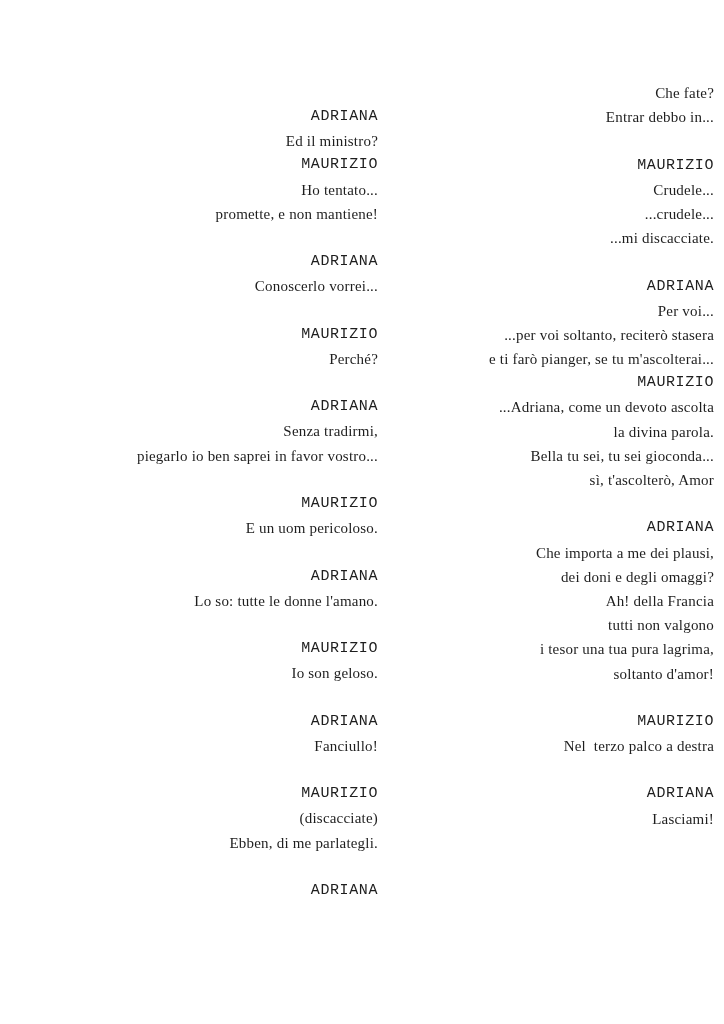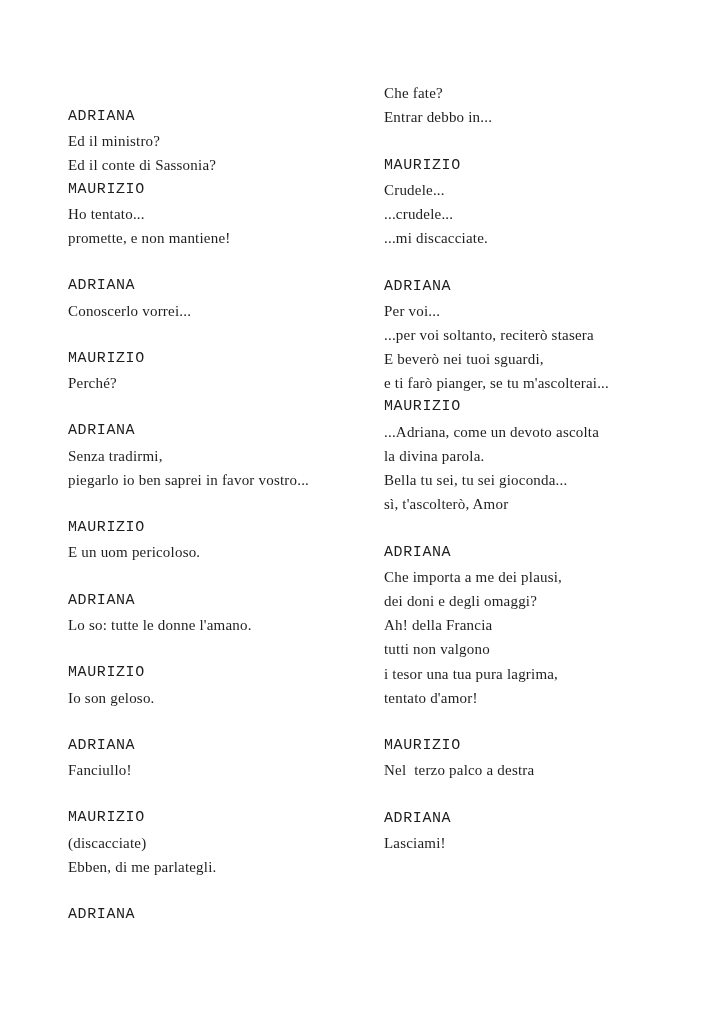--- a/index.html
+++ b/index.html
@@ -12,20 +12,21 @@
     width: 724px;
     height: 1024px;
     background: #ffffff;
     overflow: hidden;
     font-family: "Liberation Serif", "DejaVu Serif", serif;
     font-size: 15px;
     color: #1e1e1e;
   }
   .column {
     position: absolute;
+    text-align: right;
   }
   .column-left {
     left: 68px;
     top: 105px;
     width: 310px;
   }
   .column-right {
     left: 384px;
     top: 81px;
     width: 330px;
@@ -41,21 +42,20 @@
     font-family: Liberation Mono, monospace;
   }
 </style>
 </head>
 <body>
 
 <div class="page">
   <div class="column column-left">
       <div class="line speaker">ADRIANA</div>
       <div class="line text">Ed il ministro?</div>
-      <div class="line text">Ed il conte di Sassonia?</div>
       <div class="line speaker">MAURIZIO</div>
       <div class="line text">Ho tentato...</div>
       <div class="line text">promette, e non mantiene!</div>
       <div class="line blank"></div>
       <div class="line speaker">ADRIANA</div>
       <div class="line text">Conoscerlo vorrei...</div>
       <div class="line blank"></div>
       <div class="line speaker">MAURIZIO</div>
       <div class="line text">Perché?</div>
       <div class="line blank"></div>
@@ -86,35 +86,34 @@
       <div class="line text">Entrar debbo in...</div>
       <div class="line blank"></div>
       <div class="line speaker">MAURIZIO</div>
       <div class="line text">Crudele...</div>
       <div class="line text">...crudele...</div>
       <div class="line text">...mi discacciate.</div>
       <div class="line blank"></div>
       <div class="line speaker">ADRIANA</div>
       <div class="line text">Per voi...</div>
       <div class="line text">...per voi soltanto, reciterò stasera</div>
-      <div class="line text">E beverò nei tuoi sguardi,</div>
       <div class="line text">e ti farò pianger, se tu m'ascolterai...</div>
       <div class="line speaker">MAURIZIO</div>
       <div class="line text">...Adriana, come un devoto ascolta</div>
       <div class="line text">la divina parola.</div>
       <div class="line text">Bella tu sei, tu sei gioconda...</div>
       <div class="line text">sì, t'ascolterò, Amor</div>
       <div class="line blank"></div>
       <div class="line speaker">ADRIANA</div>
       <div class="line text">Che importa a me dei plausi,</div>
       <div class="line text">dei doni e degli omaggi?</div>
       <div class="line text">Ah! della Francia</div>
       <div class="line text">tutti non valgono</div>
       <div class="line text">i tesor una tua pura lagrima,</div>
-      <div class="line text">tentato d'amor!</div>
+      <div class="line text">soltanto d'amor!</div>
       <div class="line blank"></div>
       <div class="line speaker">MAURIZIO</div>
       <div class="line text">Nel  terzo palco a destra</div>
       <div class="line blank"></div>
       <div class="line speaker">ADRIANA</div>
       <div class="line text">Lasciami!</div>
     </div>
 </div>
 
 </body></html>

